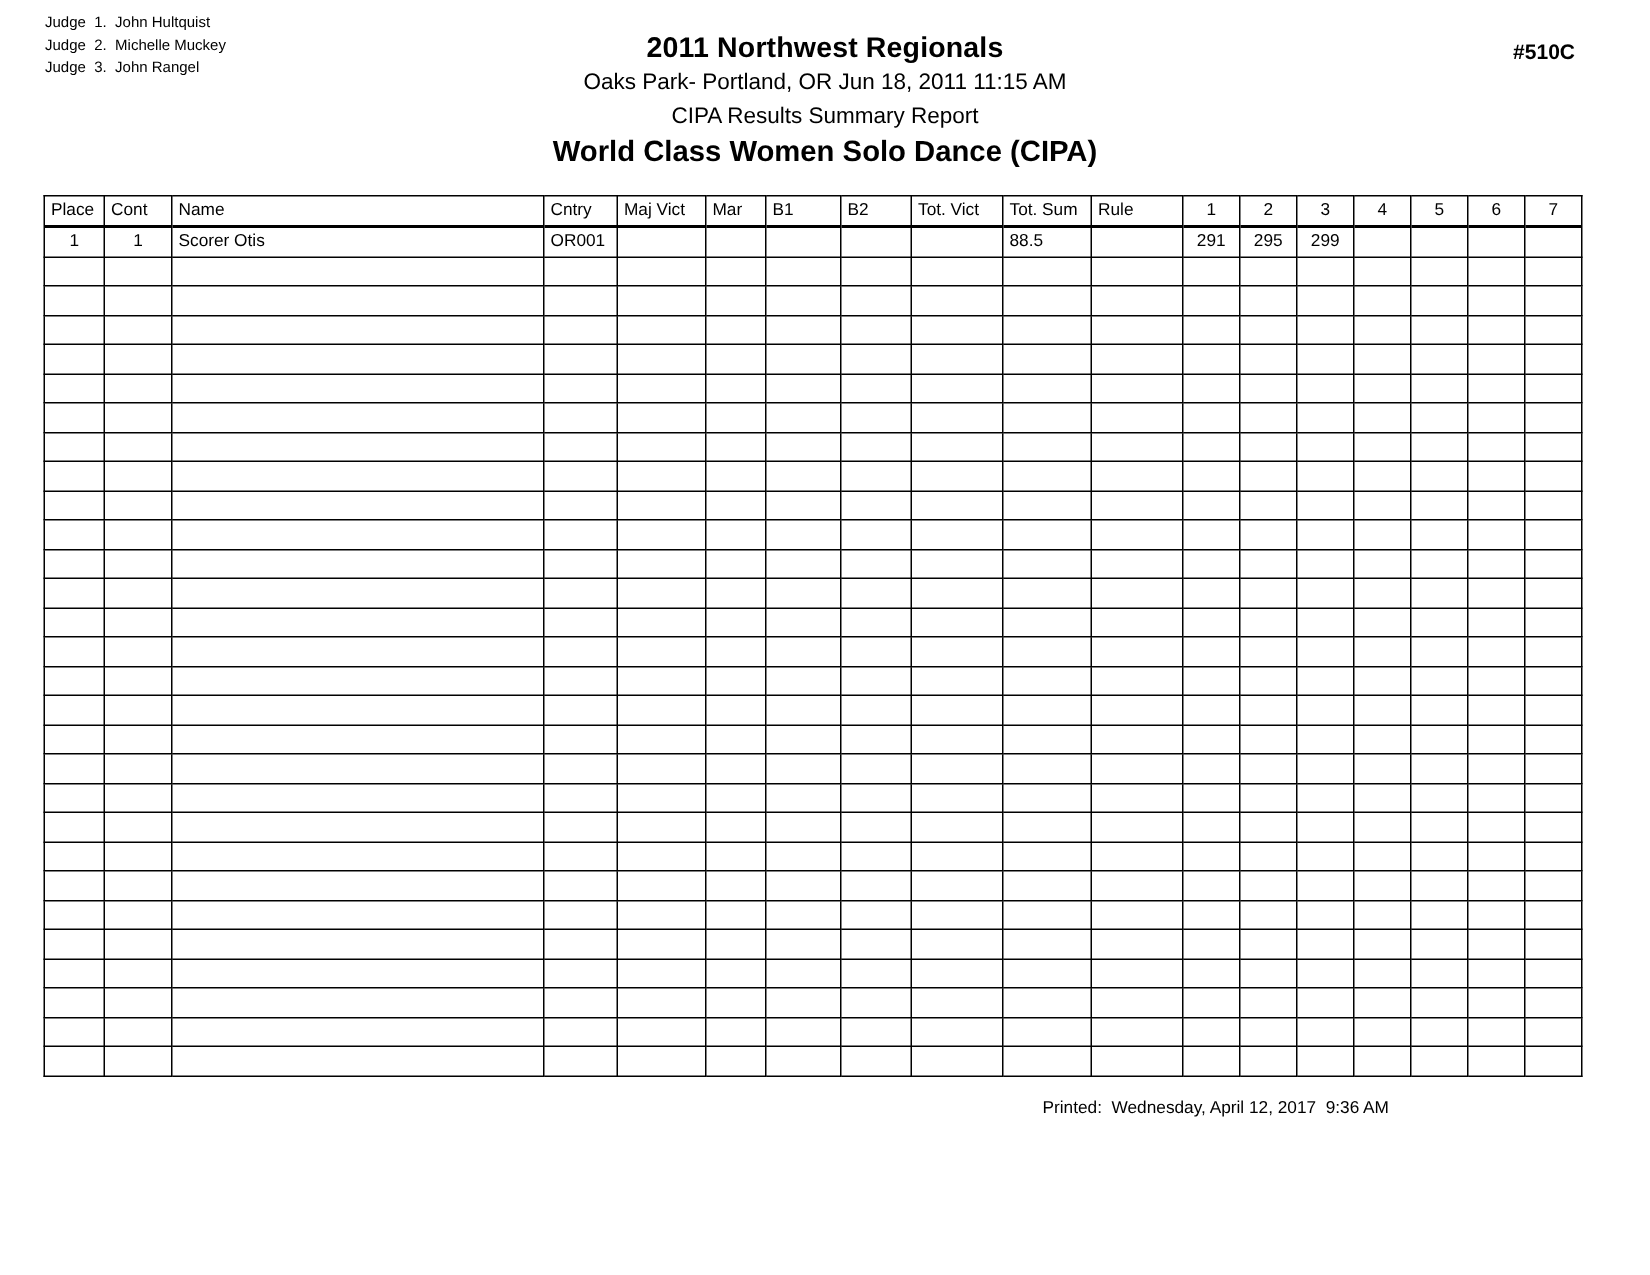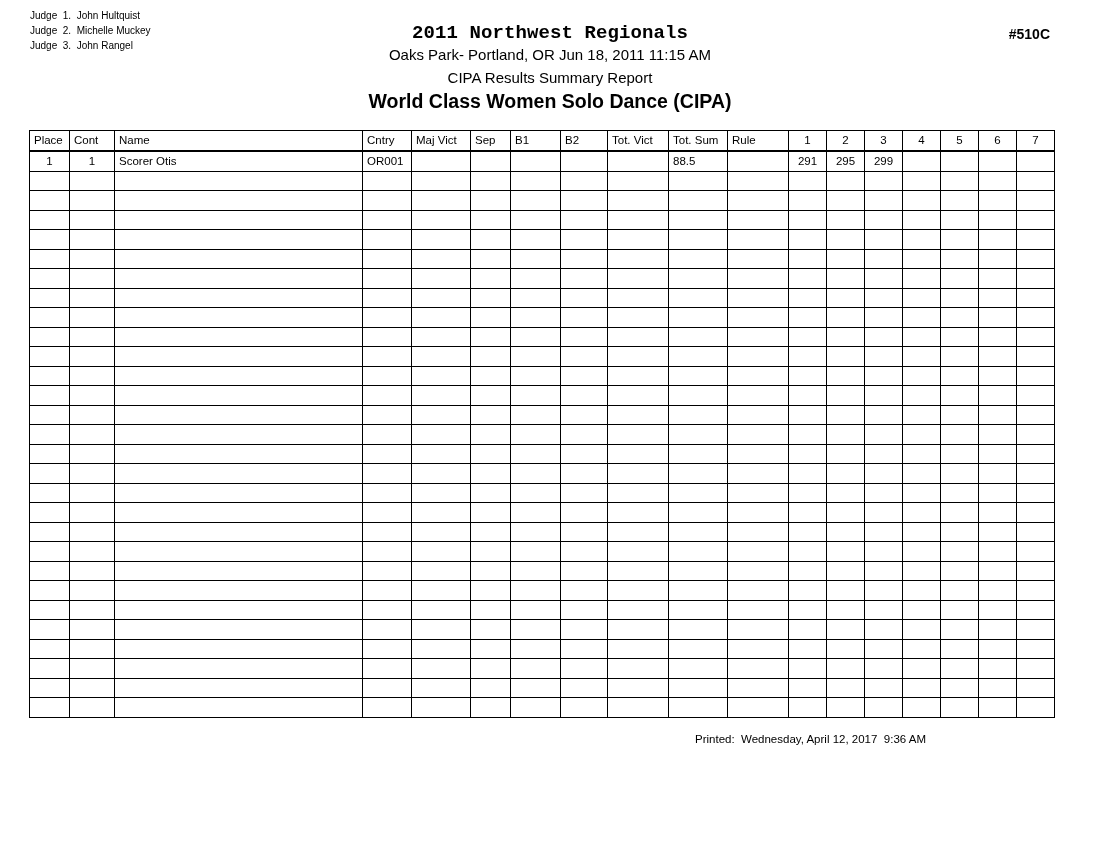--- a/index.html
+++ b/index.html
@@ -34,21 +34,20 @@
     left: 280px;
     top: 22px;
     width: 540px;
     text-align: center;
   }
   #event-title {
     font-size: 19px;
     font-weight: bold;
     letter-spacing: 0.1px;
     line-height: 22px;
-    font-family: Liberation Mono, monospace;
   }
   #event-venue {
     font-size: 15px;
     line-height: 20px;
     margin-top: 1px;
   }
   #class-title {
     font-size: 19.5px;
     font-weight: bold;
     line-height: 24px;
@@ -174,21 +173,21 @@
     <col style="width:38px">
     <col style="width:38px">
   </colgroup>
   <thead>
     <tr>
       <th>Place</th>
       <th>Cont</th>
       <th>Name</th>
       <th>Cntry</th>
       <th>Maj Vict</th>
-      <th>Sep</th>
+      <th>Mar</th>
       <th>B1</th>
       <th>B2</th>
       <th>Tot. Vict</th>
       <th>Tot. Sum</th>
       <th>Rule</th>
       <th class="judge-col">1</th>
       <th class="judge-col">2</th>
       <th class="judge-col">3</th>
       <th class="judge-col">4</th>
       <th class="judge-col">5</th>

